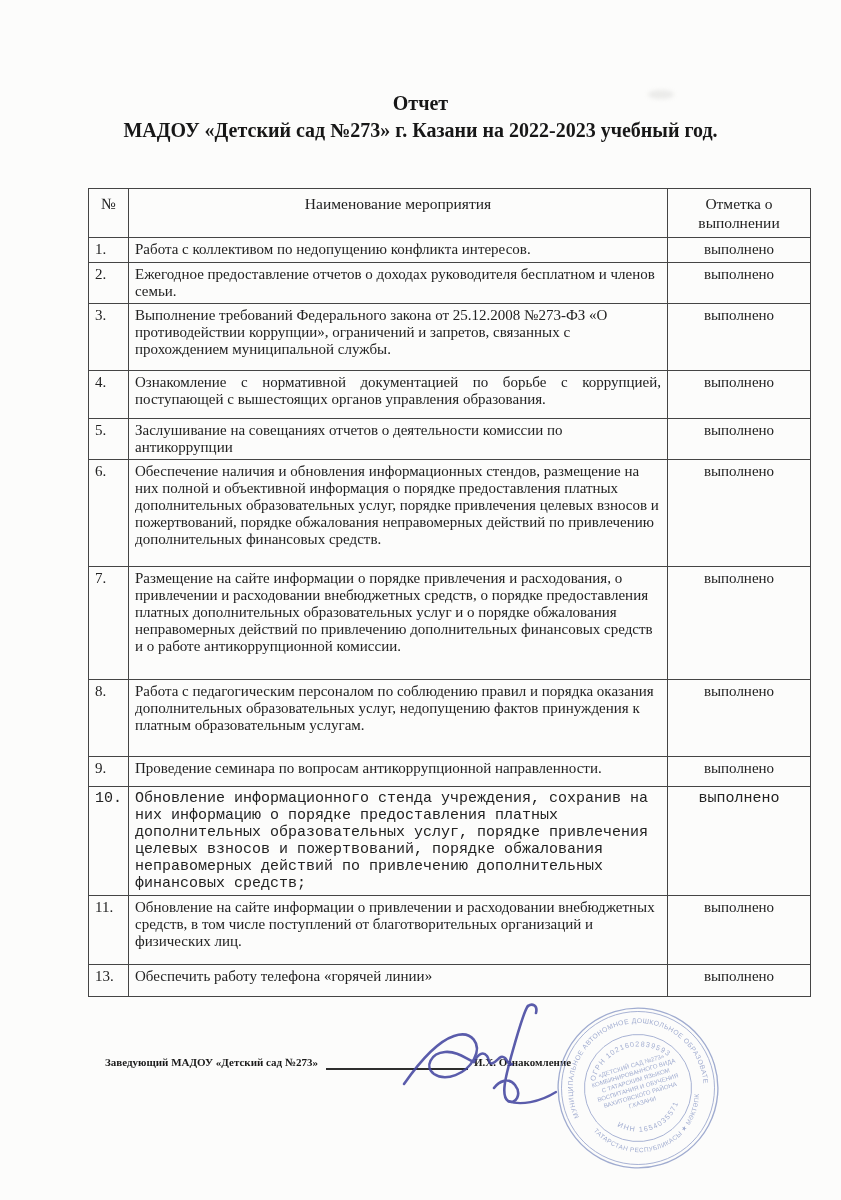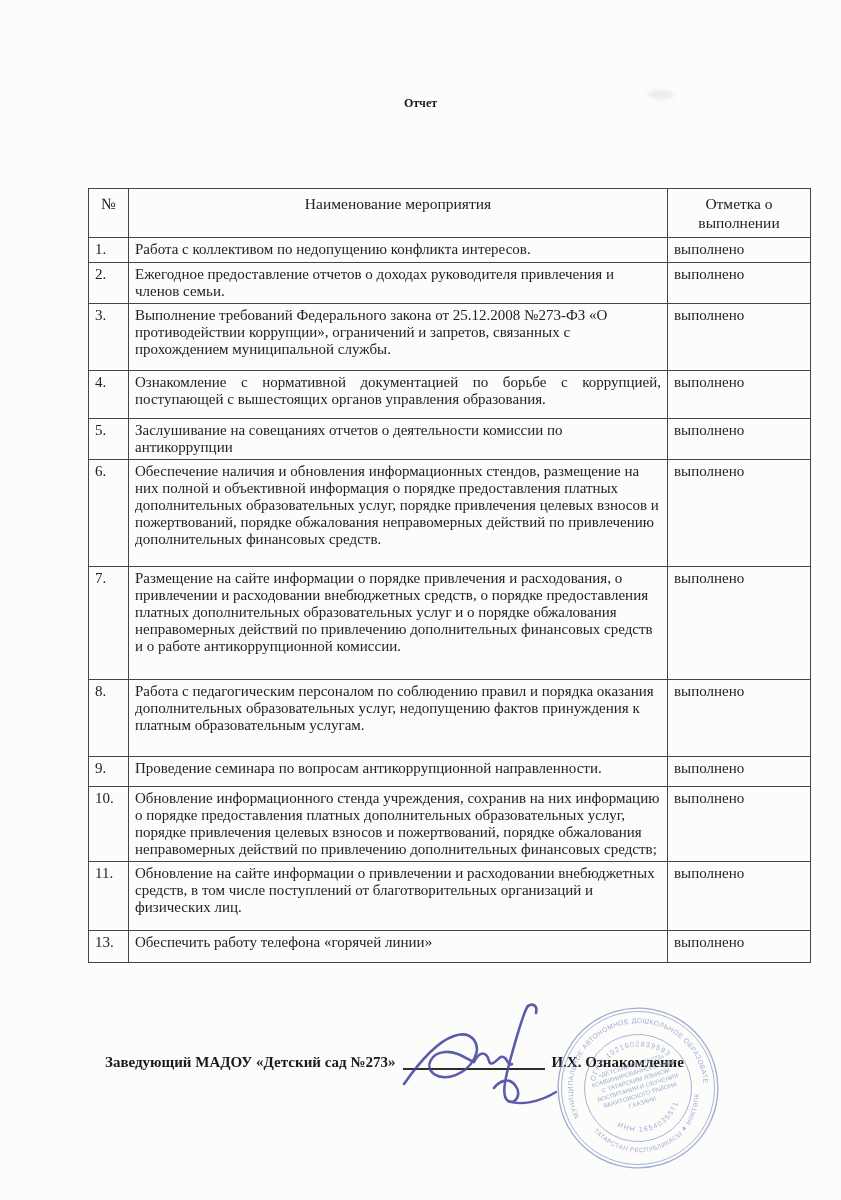--- a/index.html
+++ b/index.html
@@ -8,21 +8,21 @@
     background:#fbfbf9;
     font-family:"Liberation Serif","DejaVu Serif",serif;
     color:#212121;
     overflow:hidden;
   }
   .page{position:relative;width:841px;height:1200px;background:#fcfcfb;}
 
   
   .title-block{
     position:absolute;top:90px;left:0;width:100%;
-    text-align:center;font-weight:bold;font-size:12px;line-height:27px;color:#171717;
+    text-align:center;font-weight:bold;font-size:20px;line-height:27px;color:#171717;
   }
 
   
   table.report{
     position:absolute;left:88px;top:188px;width:722px;
     border-collapse:collapse;table-layout:fixed;
     font-size:15px;line-height:17px;color:#222;
   }
   table.report th, table.report td{
     border:1.6px solid #454545;
@@ -31,27 +31,27 @@
     word-wrap:break-word;
   }
   table.report thead th{
     font-weight:normal;text-align:center;height:40px;
     font-size:15.5px;line-height:19px;padding-top:5px;
   }
   col.c1{width:40px;} col.c2{width:539px;} col.c3{width:143px;}
   td.c-num{padding-left:4px;}
   td.c-act{padding-left:7px;padding-right:8px;}
   td.c-act.justify{text-align:justify;text-align-last:left;margin-top:48px;}
-  td.c-status{padding-top:5px;}
+  td.c-status{text-align:center;padding-top:5px;}
 
   
   .sign-row{
     position:absolute;left:105px;top:1052px;width:700px;
-    font-weight:bold;font-size:15px;color:#1a1a1a;
-    display:flex;align-items:flex-end;
+    font-weight:bold;font-size:11px;color:#1a1a1a;
+    display:flex;align-items:center;
   }
   .sign-line{
     display:inline-block;width:142px;height:16px;
     border-bottom:2px solid #2e2e2e;margin:0 6px 1px 8px;
   }
   .sign-name{white-space:nowrap;}
 
   
   .signature-svg{position:absolute;left:398px;top:1002px;z-index:5;}
 
@@ -68,20 +68,21 @@
 </style>
 </head>
 <body>
 
 <div class="page">
 
   <div class="smudge"></div>
 
   <div class="title-block">
     <div>Отчет</div>
+    <div>МАДОУ «Детский сад №273» г. Казани на 2022-2023 учебный год.</div>
   </div>
 
   <table class="report">
     <colgroup>
         <col class="c1">
         <col class="c2">
         <col class="c3">
       </colgroup>
     <thead>
       <tr>
@@ -92,21 +93,21 @@
     </thead>
     <tbody>
     <tr style="height: 25px;">
       <td class="c-num">1.</td>
       <td class="c-act">Работа с коллективом по недопущению конфликта интересов.</td>
       <td class="c-status">выполнено</td>
     </tr>
 
     <tr style="height: 38px;">
       <td class="c-num">2.</td>
-      <td class="c-act">Ежегодное предоставление отчетов о доходах руководителя привлечения и членов семьи.</td>
+      <td class="c-act">Ежегодное предоставление отчетов о доходах руководителя бесплатном и членов семьи.</td>
       <td class="c-status">выполнено</td>
     </tr>
 
     <tr style="height: 67px;">
       <td class="c-num">3.</td>
       <td class="c-act">Выполнение требований Федерального закона от 25.12.2008 №273-ФЗ «О противодействии коррупции», ограничений и запретов, связанных с прохождением муниципальной службы.</td>
       <td class="c-status">выполнено</td>
     </tr>
 
     <tr style="height: 48px;">
@@ -138,21 +139,21 @@
       <td class="c-act">Работа с педагогическим персоналом по соблюдению правил и порядка оказания дополнительных образовательных услуг, недопущению фактов принуждения к платным образовательным услугам.</td>
       <td class="c-status">выполнено</td>
     </tr>
 
     <tr style="height: 30px;">
       <td class="c-num">9.</td>
       <td class="c-act">Проведение семинара по вопросам антикоррупционной направленности.</td>
       <td class="c-status">выполнено</td>
     </tr>
 
-    <tr style="height: 71px;">
+    <tr style="height: 71px; font-family: Liberation Mono, monospace;">
       <td class="c-num">10.</td>
       <td class="c-act">Обновление информационного стенда учреждения, сохранив на них информацию о порядке предоставления платных дополнительных образовательных услуг, порядке привлечения целевых взносов и пожертвований, порядке обжалования неправомерных действий по привлечению дополнительных финансовых средств;</td>
       <td class="c-status">выполнено</td>
     </tr>
 
     <tr style="height: 69px;">
       <td class="c-num">11.</td>
       <td class="c-act">Обновление на сайте информации о привлечении и расходовании внебюджетных средств, в том числе поступлений от благотворительных организаций и физических лиц.</td>
       <td class="c-status">выполнено</td>
     </tr>

